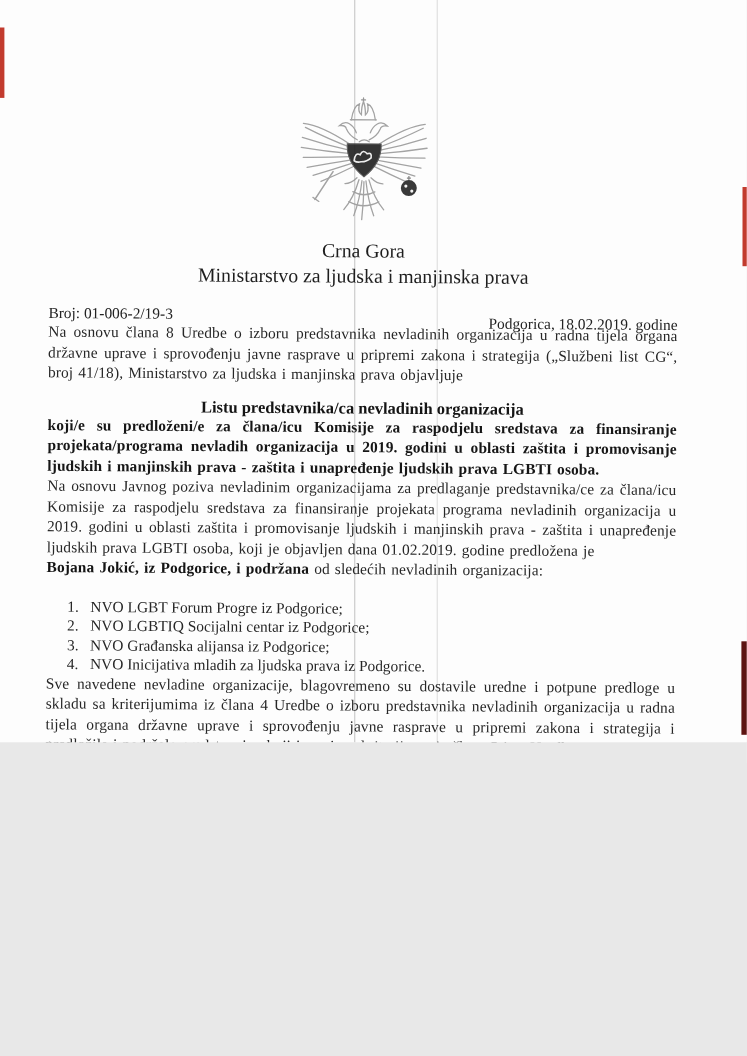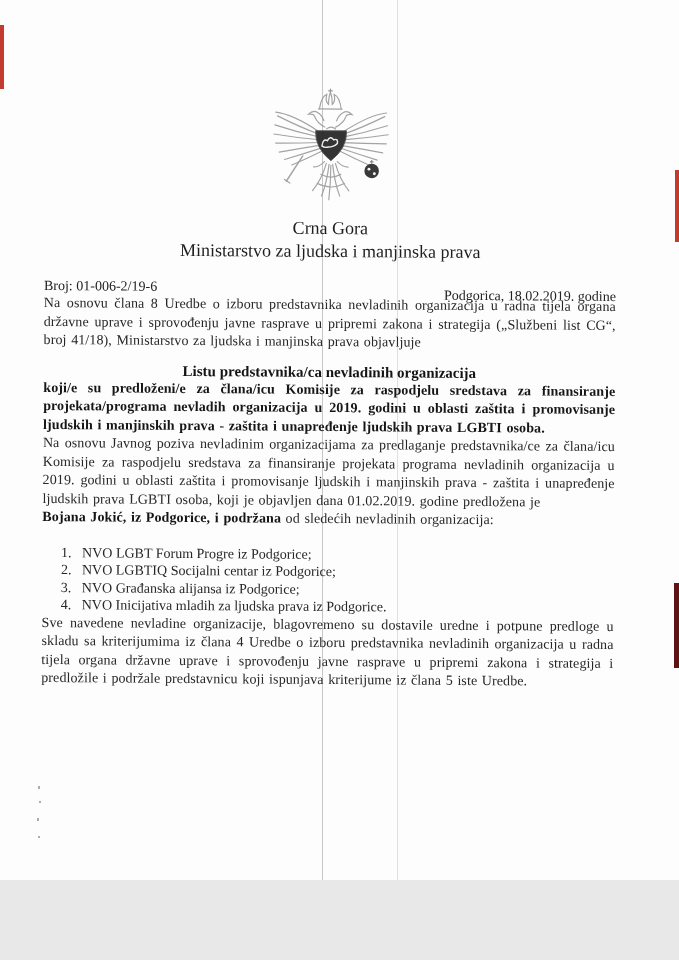--- a/index.html
+++ b/index.html
@@ -1,17 +1,17 @@
 <!DOCTYPE html>
 <html><head>
 <meta charset="utf-8">
 <style>
   html,body { margin:0; padding:0; background:#e8e8e8; }
   .page {
-    position:relative; width:679px; height:880px; margin:0 auto;
+    position:relative; width:679px; height:675px; margin:0 auto;
     background:#fdfdfd; overflow:hidden;
     font-family:"Liberation Serif","DejaVu Serif",serif;
     color:#272727;
   }
   
   .fold-line { position:absolute; top:0; bottom:0; width:1px; }
   .fold-left  { left:322px; background:rgba(60,60,60,0.28); }
   .fold-right { left:397px; background:rgba(90,90,90,0.18); }
   .edge-mark { position:absolute; }
   .edge-mark.m1 { left:0; top:25px; width:4px; height:64px; background:#c23b2e; }
@@ -121,21 +121,21 @@
         <circle cx="107" cy="88" r="1.6" fill="#f4f4f4"></circle>
         <circle cx="113" cy="93" r="1.6" fill="#f4f4f4"></circle>
         <path d="M110 78 v4 M108 80 h4" stroke="#777" stroke-width="1.2" fill="none"></path>
       </svg>
     </div>
 
     <div class="country">Crna Gora</div>
     <div class="ministry">Ministarstvo za ljudska i manjinska prava</div>
 
     <div class="meta-row">
-      <span class="meta-number">Broj: 01-006-2/19-6</span>
+      <span class="meta-number">Broj: 01-006-2/19-3</span>
       <span class="meta-date">Podgorica, 18.02.2019. godine</span>
     </div>
 
     <p class="para p-intro">Na osnovu člana 8 Uredbe o izboru predstavnika nevladinih organizacija u radna tijela organa državne uprave i sprovođenju javne rasprave u pripremi zakona i strategija („Službeni list CG“, broj 41/18), Ministarstvo za ljudska i manjinska prava objavljuje</p>
 
     <h2 class="list-title">Listu predstavnika/ca nevladinih organizacija</h2>
 
     <p class="para p-scope">koji/e su predloženi/e za člana/icu Komisije za raspodjelu sredstava za finansiranje projekata/programa nevladih organizacija u 2019. godini u oblasti zaštita i promovisanje ljudskih i manjinskih prava - zaštita i unapređenje ljudskih prava LGBTI osoba.</p>
 
     <p class="para p-basis">Na osnovu Javnog poziva nevladinim organizacijama za predlaganje predstavnika/ce za člana/icu Komisije za raspodjelu sredstava za finansiranje projekata programa nevladinih organizacija u 2019. godini u oblasti zaštita i promovisanje ljudskih i manjinskih prava - zaštita i unapređenje ljudskih prava LGBTI osoba, koji je objavljen dana 01.02.2019. godine predložena je</p>

